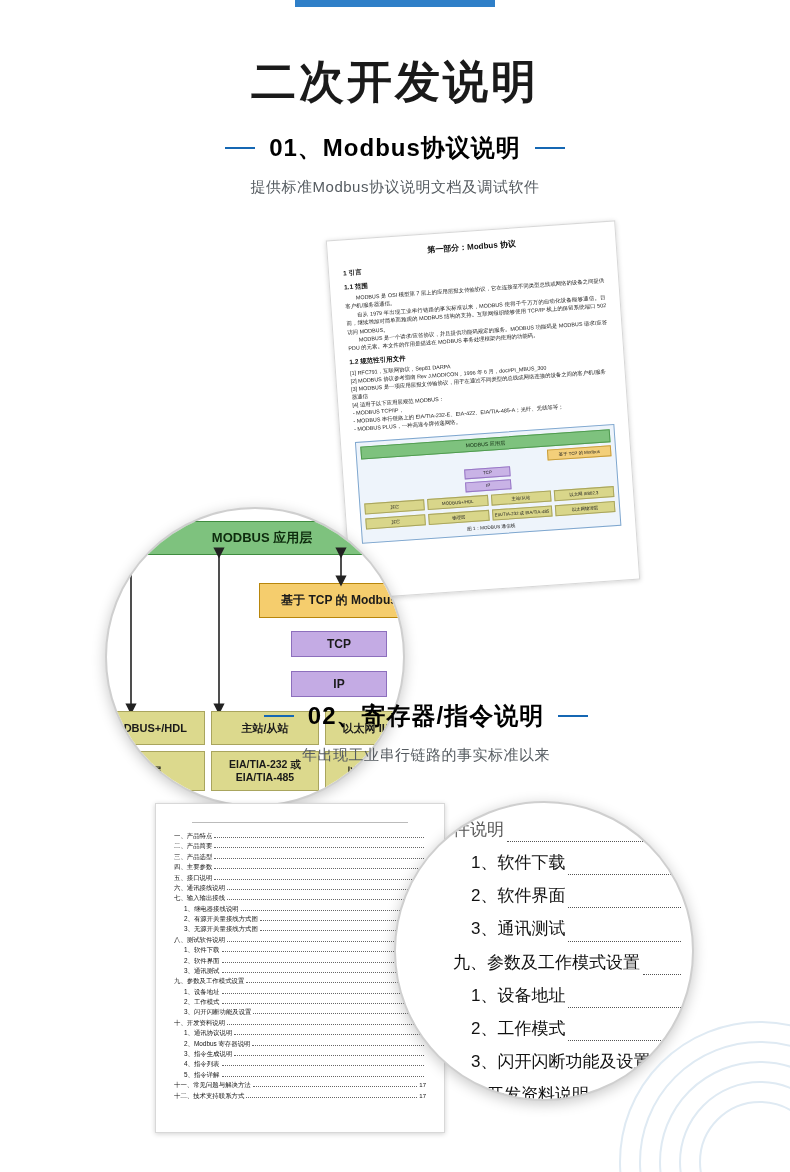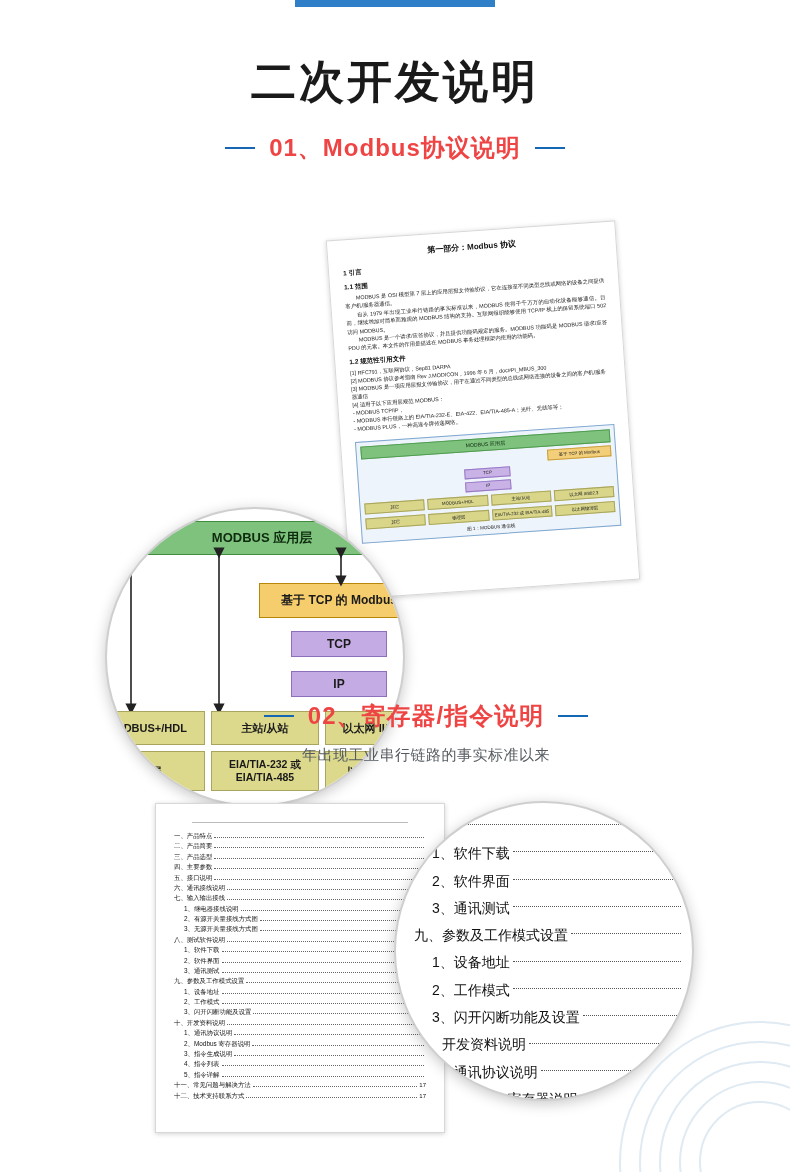--- a/index.html
+++ b/index.html
@@ -44,21 +44,21 @@
   .section-head {
     position: absolute;
     left: 0; width: 790px;
     text-align: center;
   }
   .section-title {
     display: inline-flex;
     align-items: center;
     justify-content: center;
     gap: 14px;
-    color: #ef4444;
+    color: #000000;
     font-size: 24px;
     font-weight: bold;
     letter-spacing: 1px;
   }
   .dash {
     display: inline-block;
     width: 30px; height: 2px;
     background: #1567b3;
   }
   .section-sub {
@@ -207,42 +207,43 @@
     border-radius: 50%;
     background: #ffffff;
     border: 2px solid #cfcfcf;
     box-shadow: 0 3px 14px rgba(0,0,0,0.22);
     overflow: hidden;
   }
   .mag2-inner {
     position: absolute; left: 18px; top: 10px; width: 270px;
   }
   .big-line {
-    font-size: 14px; color: #111; line-height: 1.95;
-    display: flex; align-items: center; white-space: nowrap;
+    font-size: 17px; color: #111; line-height: 1.95;
+    display: flex; align-items: flex-end; white-space: nowrap; margin-left: 39px;
   }
   .big-line .dots { flex: 1; border-bottom: 1px dotted #555; margin: 0 3px 4px; }
   .big-line.sub { padding-left: 18px; }
   .big-line.faded { color: #555; }
 </style>
 </head>
 <body>
 
 <div class="page">
 
   <div class="top-bar"></div>
 
   <div class="main-title">二次开发说明</div>
 
   <div class="section-head" style="top:132px;">
     <div class="section-title">
       <span class="dash"></span>
       <span>01、Modbus协议说明</span>
       <span class="dash"></span>
     </div>
+    <div class="section-sub">提供标准Modbus协议说明文档及调试软件</div>
   </div>
 
   <div class="s1-wrap">
 
     <div class="doc-page s1-doc">
       <div class="d-title">第一部分：Modbus 协议</div>
       <div class="d-h">1 引言</div>
       <div class="d-h">1.1 范围</div>
       <div class="d-p">MODBUS 是 OSI 模型第 7 层上的应用层报文传输协议，它在连接至不同类型总线或网络的设备之间提供客户机/服务器通信。</div>
       <div class="d-p">自从 1979 年出现工业串行链路的事实标准以来，MODBUS 使得千千万万的自动化设备能够通信。目前，继续增加对简单而雅观的 MODBUS 结构的支持。互联网组织能够使用 TCP/IP 栈上的保留系统端口 502 访问 MODBUS。</div>

